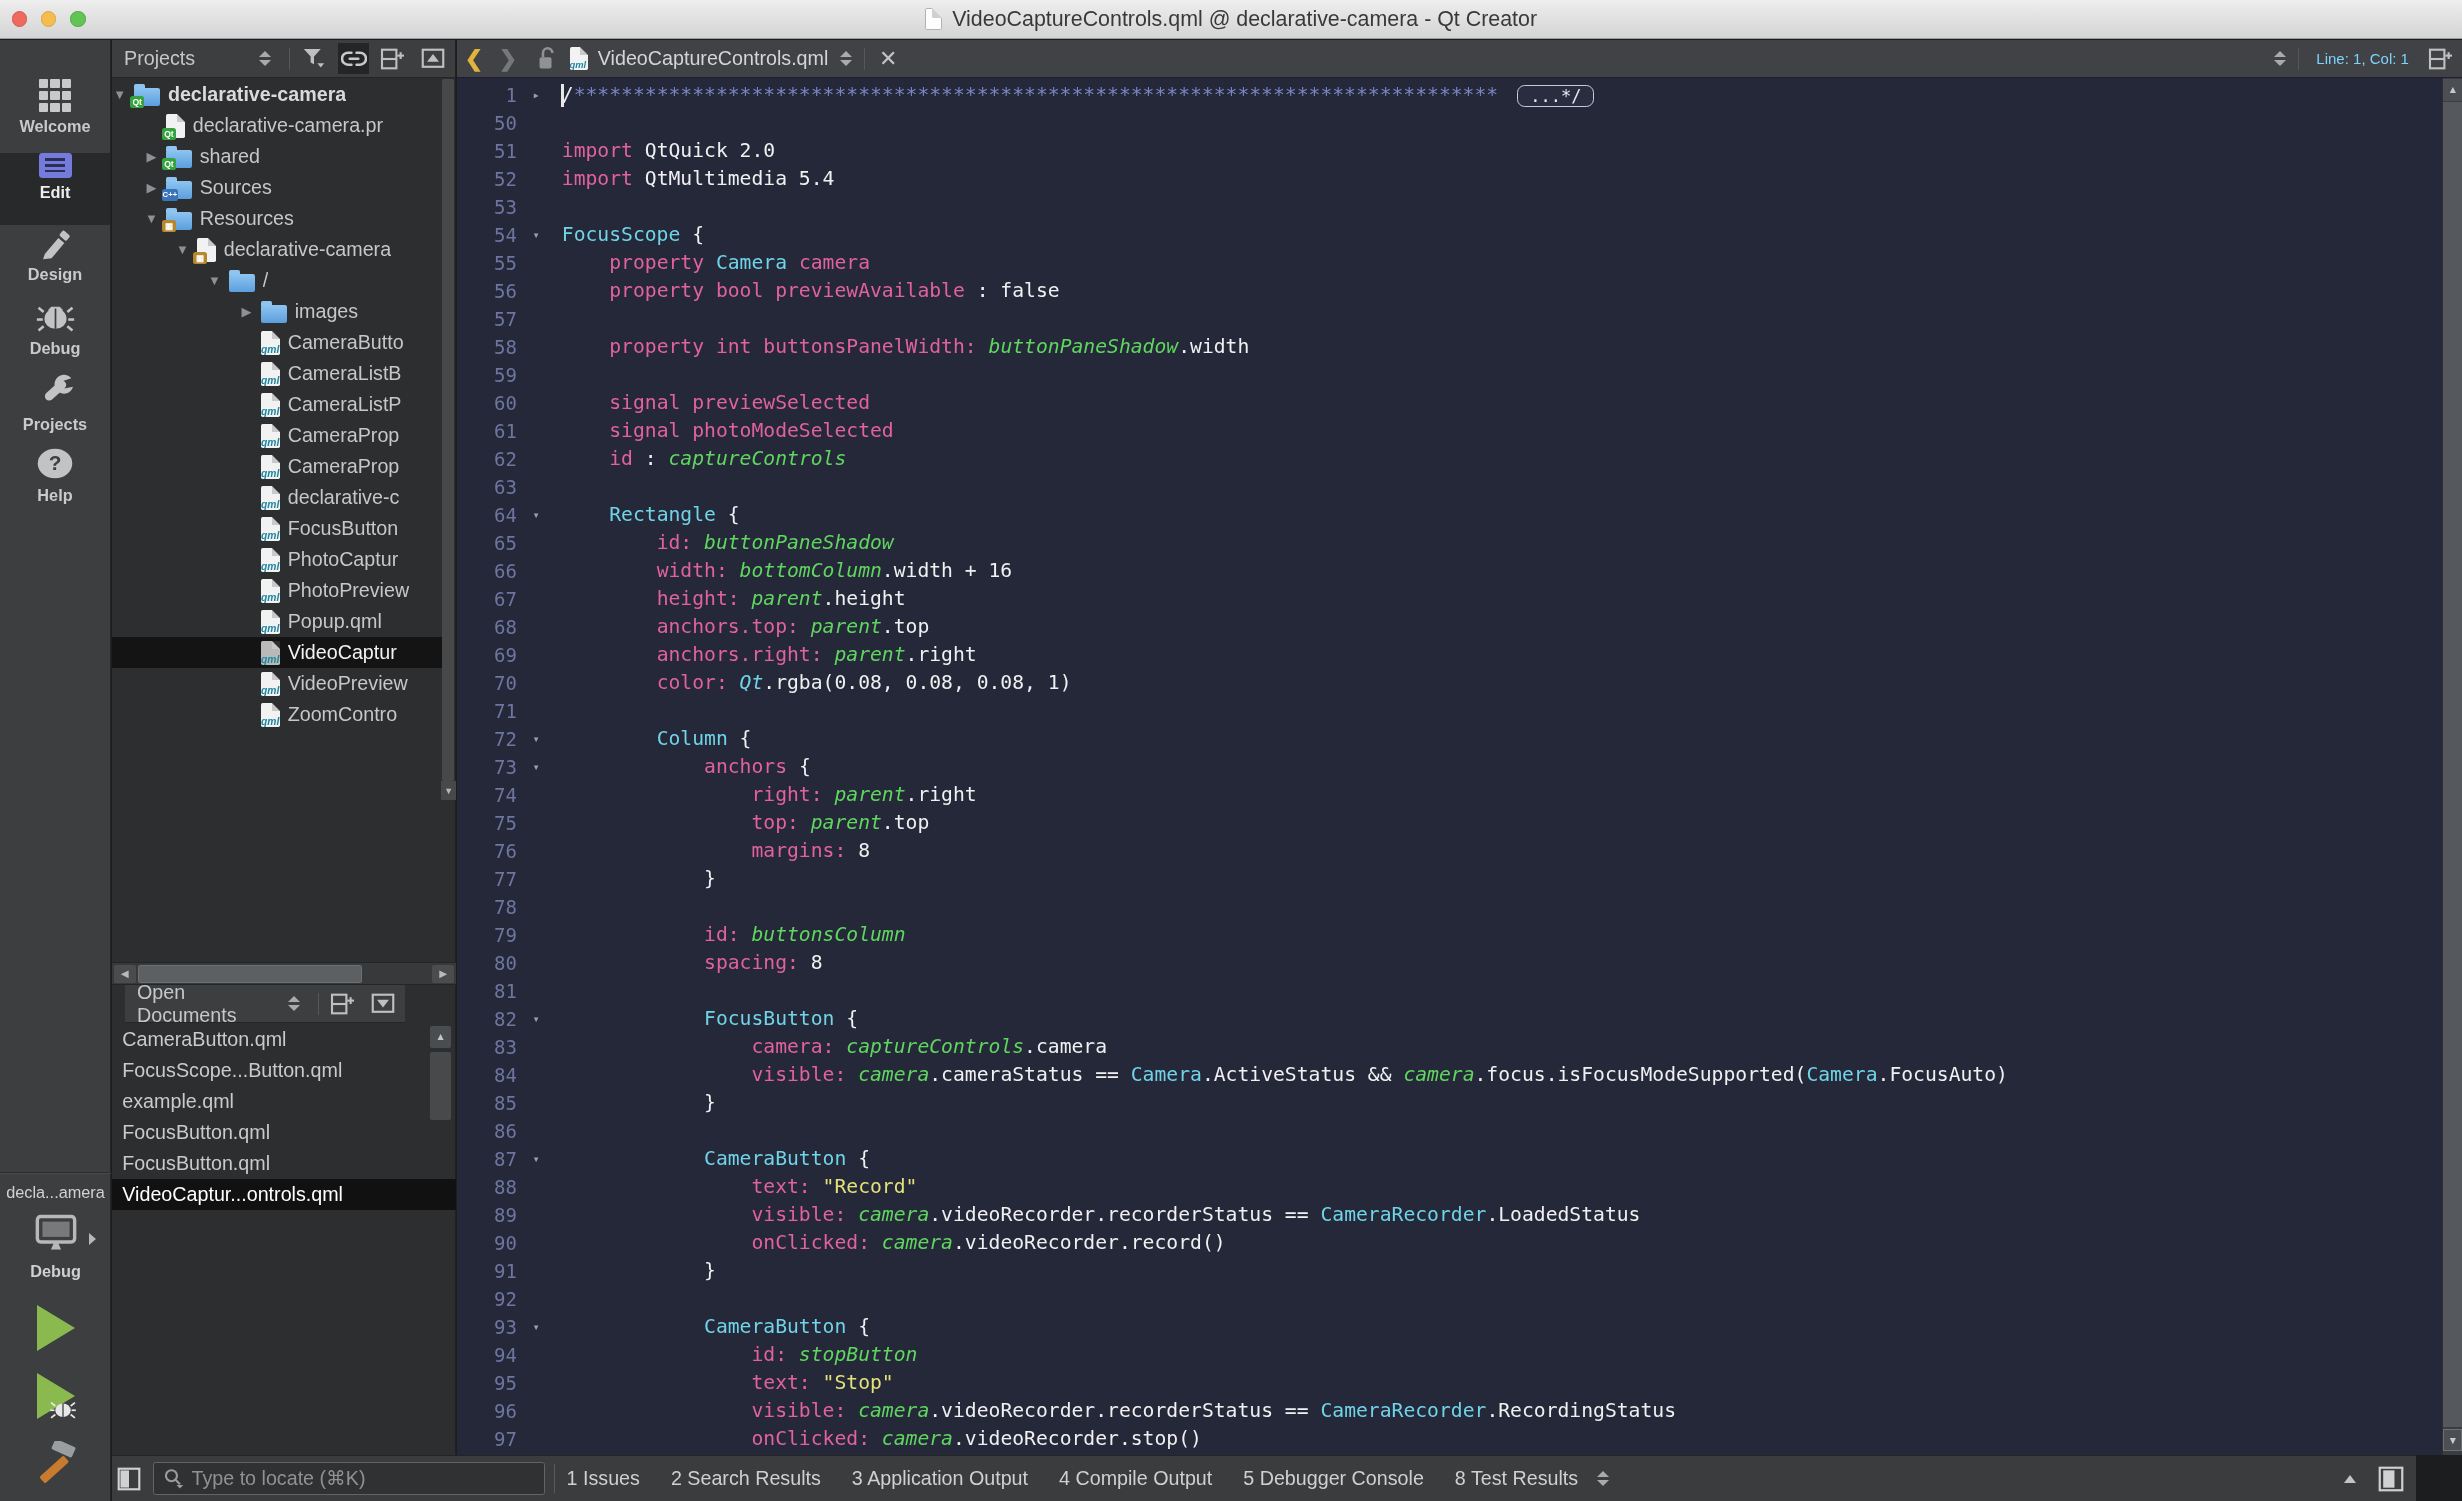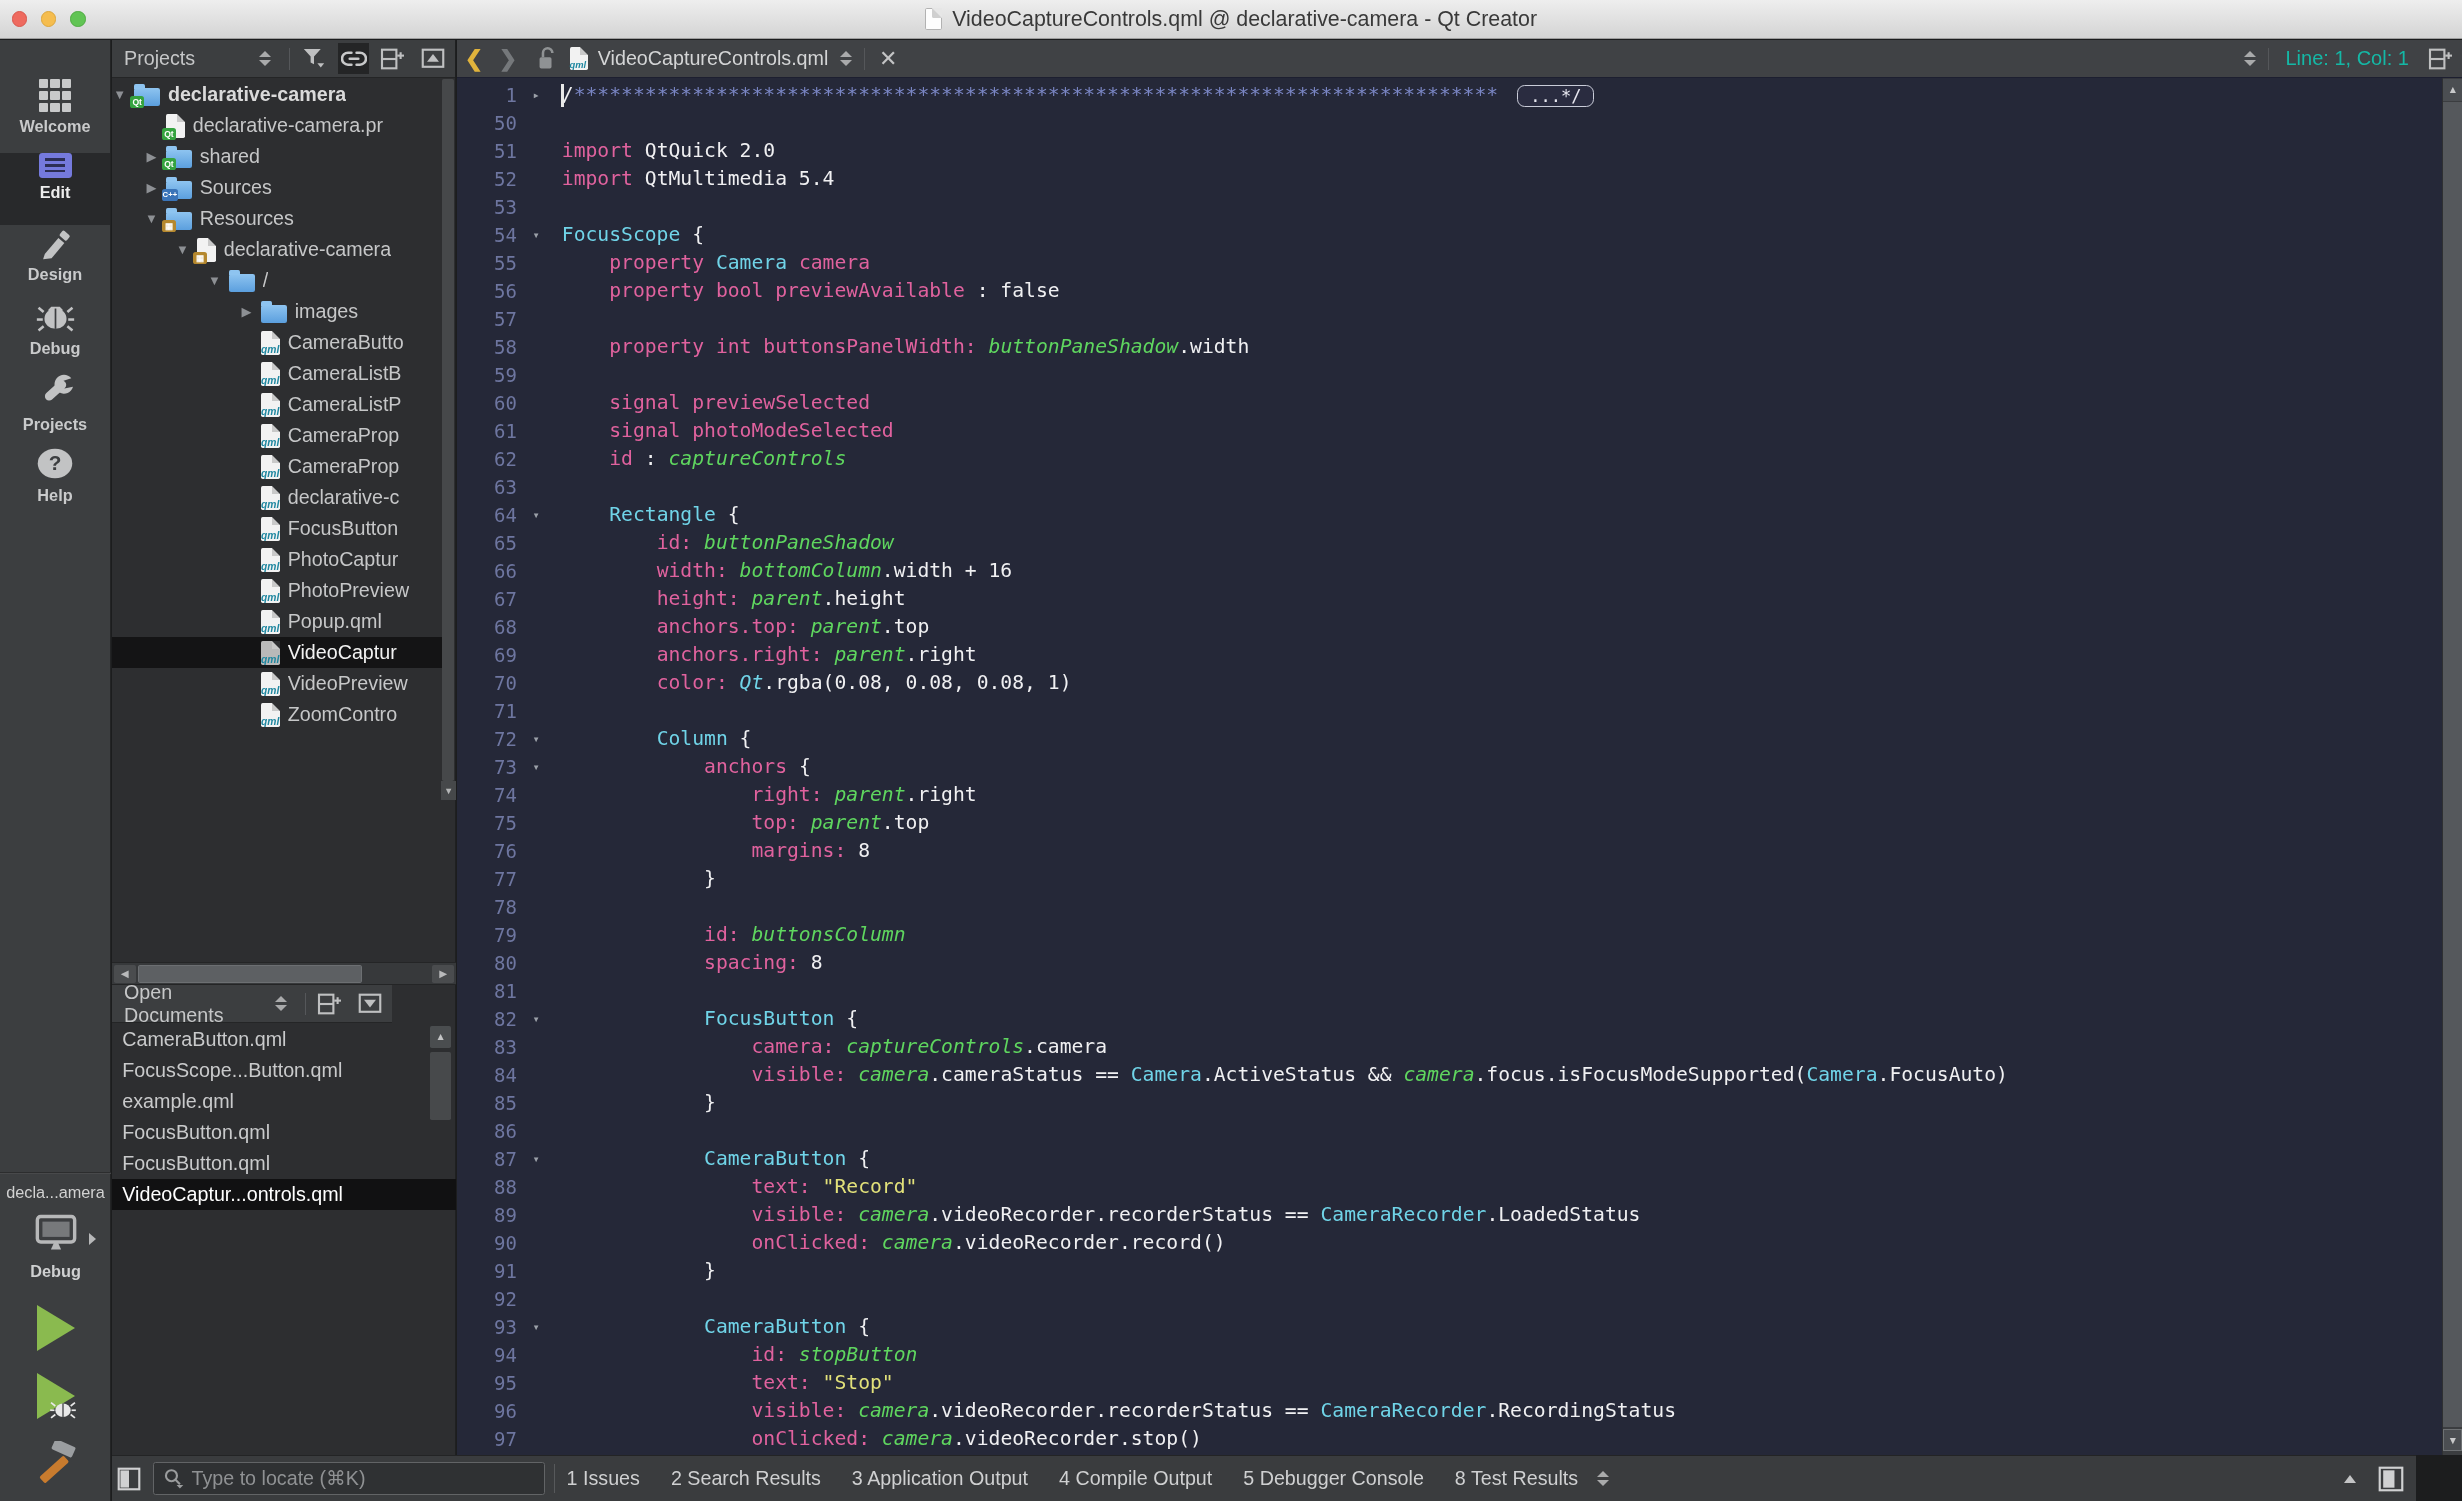--- a/index.html
+++ b/index.html
@@ -87,21 +87,21 @@
   .treescroll { position:absolute; left:330px; top:39px; width:12px; height:702px;
     background:#46484a; border-radius:1.7px; }
   .treescroll-btn { position:absolute; left:329px; top:741px; width:15.4px; height:19px;
     background:#46484a; color:#b5b6b7; font-size:9.4px; text-align:center; line-height:19px; }
   .hscroll { position:absolute; left:0; top:922px; width:344px; height:23px;
     background:#37393b; border-top:0.9px solid #242526; border-bottom:0.9px solid #242526; }
   .hs-btn { position:absolute; top:1.7px; width:22px; height:18px; background:#4a4c4e;
     color:#b9babb; font-size:10.3px; text-align:center; line-height:18px; border-radius:1.7px; }
   .hs-thumb { position:absolute; left:26px; top:1.7px; width:224px; height:18px;
     background:#5d6063; border-radius:1.7px; border:0.9px solid #6c6f72; }
-  .opendocs-head { position:absolute; left:0; top:945px; width:280px; }
+  .opendocs-head { position:absolute; left:13px; top:945px; width:280px; }
   .doclist { position:absolute; left:0; top:984px; width:344px; height:431px; }
   .drow { height:31px; display:flex; align-items:center; padding-left:10.3px;
     color:#c9cacb; font-size:19.7px; white-space:nowrap; overflow:hidden; }
   .drow.sel { background:#111112; color:#ffffff; }
   .docscroll-btn { position:absolute; left:318px; top:986px; width:21.4px; height:22px;
     background:#4a4d4f; border-radius:1.7px; color:#c3c4c5; font-size:10.3px; text-align:center;
     line-height:22px; }
   .docscroll { position:absolute; left:318px; top:1012px; width:21.4px; height:68px;
     background:#47494b; border-radius:1.7px; }
 
@@ -118,21 +118,21 @@
   .minipage { width:18px; height:23px; background:#f2f2f2; border-radius:1.7px; position:relative; }
   .minipage::before { content:""; position:absolute; top:0; right:0;
     border:4.3px solid; border-color:#404245 #404245 #c9c9c9 #c9c9c9; }
   .minipage .qmltag { font-size:9.4px; }
   .updown { display:flex; flex-direction:column; gap:3.4px; align-items:center; margin:0 12px; }
   .updown i { width:0; height:0; border-left:6px solid transparent; border-right:6px solid transparent; }
   .updown i.u { border-bottom:6.8px solid #a9aaab; }
   .updown i.d { border-top:6.8px solid #a9aaab; }
   .closex { font-size:22px; color:#c3c4c5; margin:0 13.7px; }
   .crumb-right { margin-left:auto; display:flex; align-items:center; }
-  .lineinfo { font-size:20px; color:#14b8a6; margin:0 17px; }
+  .lineinfo { font-size:15px; color:#7dd3fc; margin:0 17px; }
   .code { position:absolute; left:0; top:38px; width:1985px; height:1377px; overflow:hidden;
     padding-top:3.4px; font-family:"DejaVu Sans Mono", monospace; }
   .cl { height:28px; line-height:28px; display:flex; position:relative; }
   .ln { width:60px; flex:none; text-align:right; color:#6e76a0; font-size:19px; }
   .fc { width:38px; flex:none; text-align:center; font-size:12px; color:#9ba0a8; }
   .src { white-space:pre; font-size:19.7px; padding-left:6.8px; }
   .tok-w { color:#f0f0f2; }
   .tok-k { color:#e0629e; }
   .tok-t { color:#70d4e8; }
   .tok-ti { color:#70d4e8; font-style:italic; }

